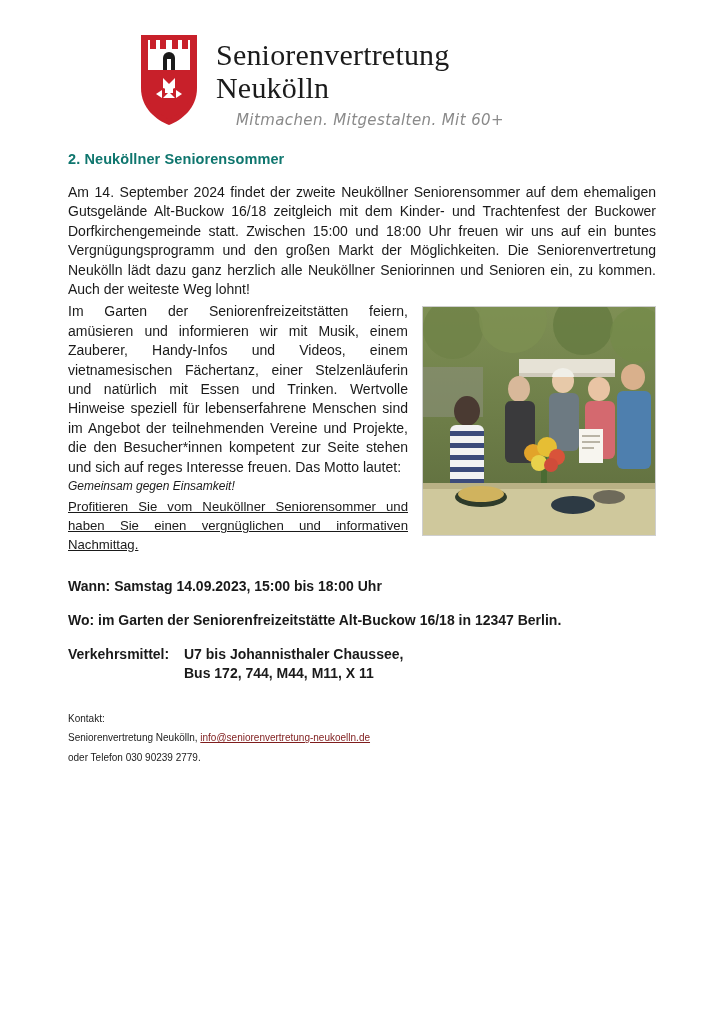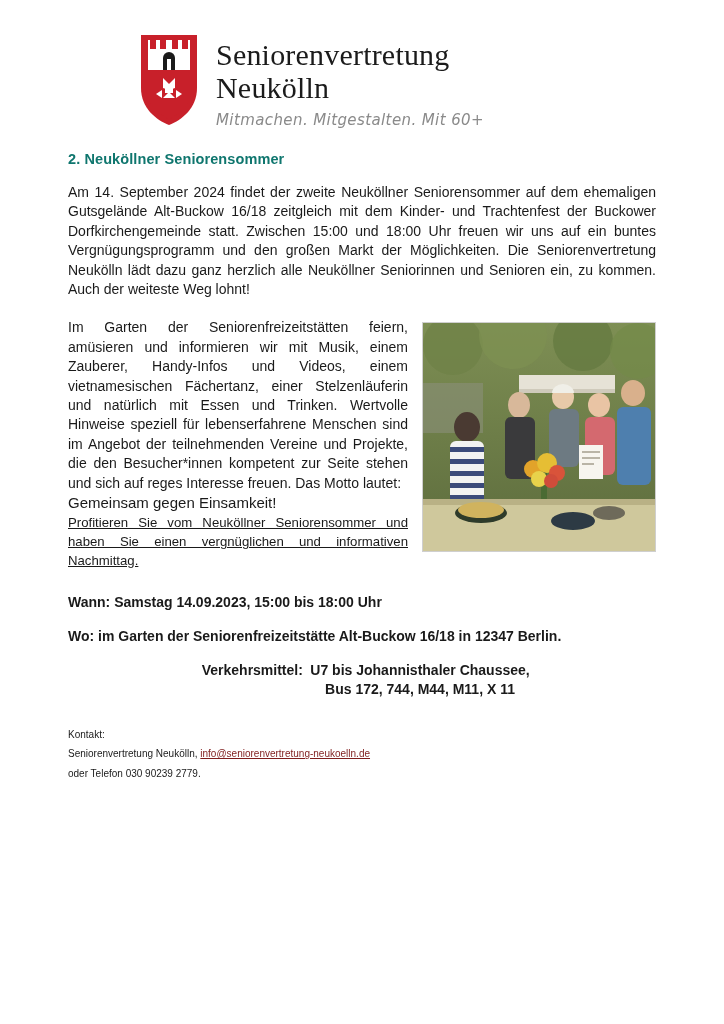--- a/index.html
+++ b/index.html
@@ -52,21 +52,21 @@
     letter-spacing: 0.2px;
     color: #1b1b1b;
     font-weight: 400;
   }
   .wordmark .slogan {
     font-family: "DejaVu Sans", sans-serif;
     font-style: italic;
     font-size: 15px;
     color: #8a8a8a;
     margin-top: 7px;
-    margin-left: 0;
+    margin-left: 20px;
     letter-spacing: 0.4px;
   }
 
   
   .content {
     margin: 0 68px 0 68px;
     padding-top: 22px;
   }
   h1.title {
     font-size: 14.5px;
@@ -77,36 +77,37 @@
   }
   p.para {
     font-size: 14px;
     line-height: 19.4px;
     margin: 0 0 0 0;
     text-align: justify;
     color: #1a1a1a;
   }
 
   .flowwrap {
-    margin-top: 19px;
+    margin-top: 3px;
   }
   .photo {
     float: right;
     width: 232px;
     height: 228px;
     margin: 4px 0 6px 14px;
     border: 1px solid #cfcfcf;
     overflow: hidden;
     position: relative;
     background: #5d6b43;
   }
   .photo svg { display:block; }
 
   .italicline {
-    font-size: 15px;
+    font-style: italic;
+    font-size: 12px;
     line-height: 19.4px;
   }
 
   .after-photo {
     font-size: 13.2px;
     line-height: 19.4px;
     text-align: justify;
     margin-top: 0;
     text-decoration: underline;
   }
@@ -120,21 +121,20 @@
     font-weight: bold;
     margin-bottom: 16px;
     line-height: 18px;
   }
   .det-row .lbl { font-weight: bold; }
   .det-row .val { font-weight: bold; }
 
   .transport {
     font-weight: bold;
     line-height: 19px;
-    text-align: center;
   }
   .transport .tlabel {
     display: inline-block;
     width: 116px;
   }
   .transport .tline2 {
     display: block;
     margin-left: 116px;
   }
 

